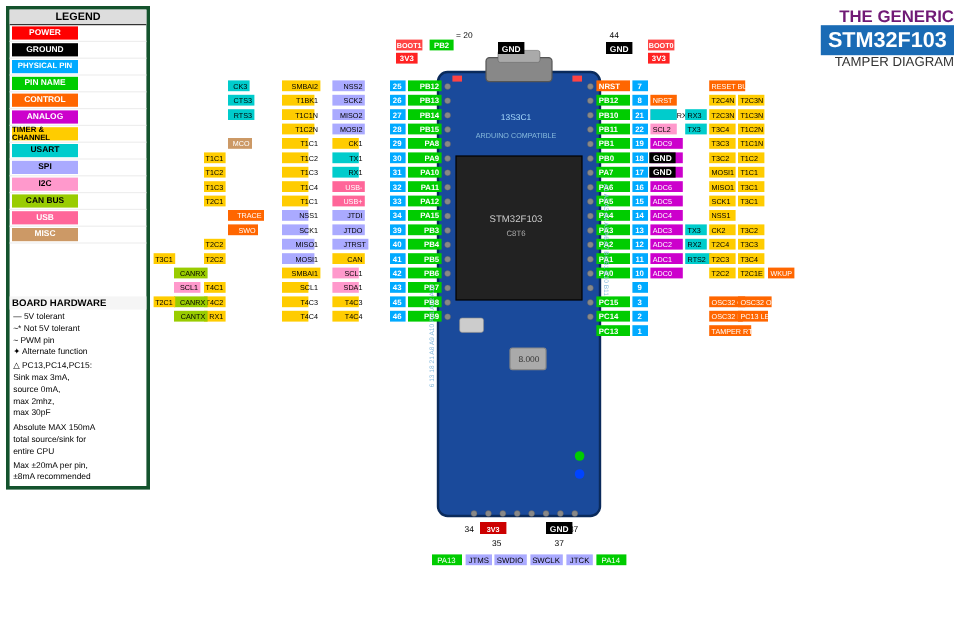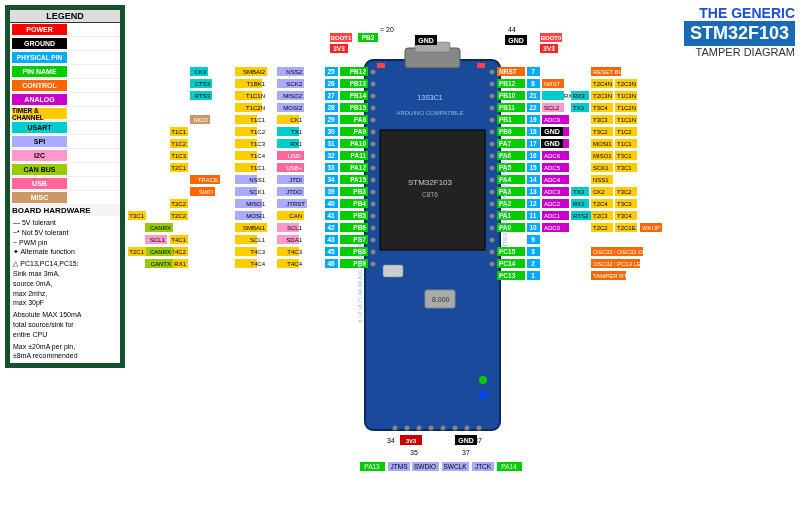--- a/index.html
+++ b/index.html
@@ -19,21 +19,21 @@
       position: relative;
       background: #fff;
     }
 
     
     .legend {
       position: absolute;
       left: 5px;
       top: 5px;
       width: 120px;
-      border: 5px solid #14532d;
+      border: 3px solid #14532d;
     }
 
     .legend-title {
       background: #ddd;
       text-align: center;
       font-weight: bold;
       font-size: 9px;
       padding: 1px;
       border-bottom: 1px solid #333;
     }
@@ -56,40 +56,41 @@
       font-size: 7px;
       font-weight: bold;
       flex-shrink: 0;
     }
 
     .legend-section {
       font-weight: bold;
       font-size: 8px;
       padding: 1px 2px;
       background: #f5f5f5;
+      margin-top: 44px;
     }
 
     .legend-notes {
       padding: 2px 3px;
       font-size: 7px;
       line-height: 1.4;
     }
 
     
     .title-area {
       position: absolute;
       right: 5px;
       top: 5px;
       text-align: right;
     }
 
     .title-generic {
       font-size: 14px;
       font-weight: bold;
-      color: #1d4ed8;
+      color: #701a75;
     }
 
     .title-stm {
       background: #1a6bb5;
       color: #fff;
       font-size: 18px;
       font-weight: bold;
       padding: 2px 6px;
       display: inline-block;
     }

